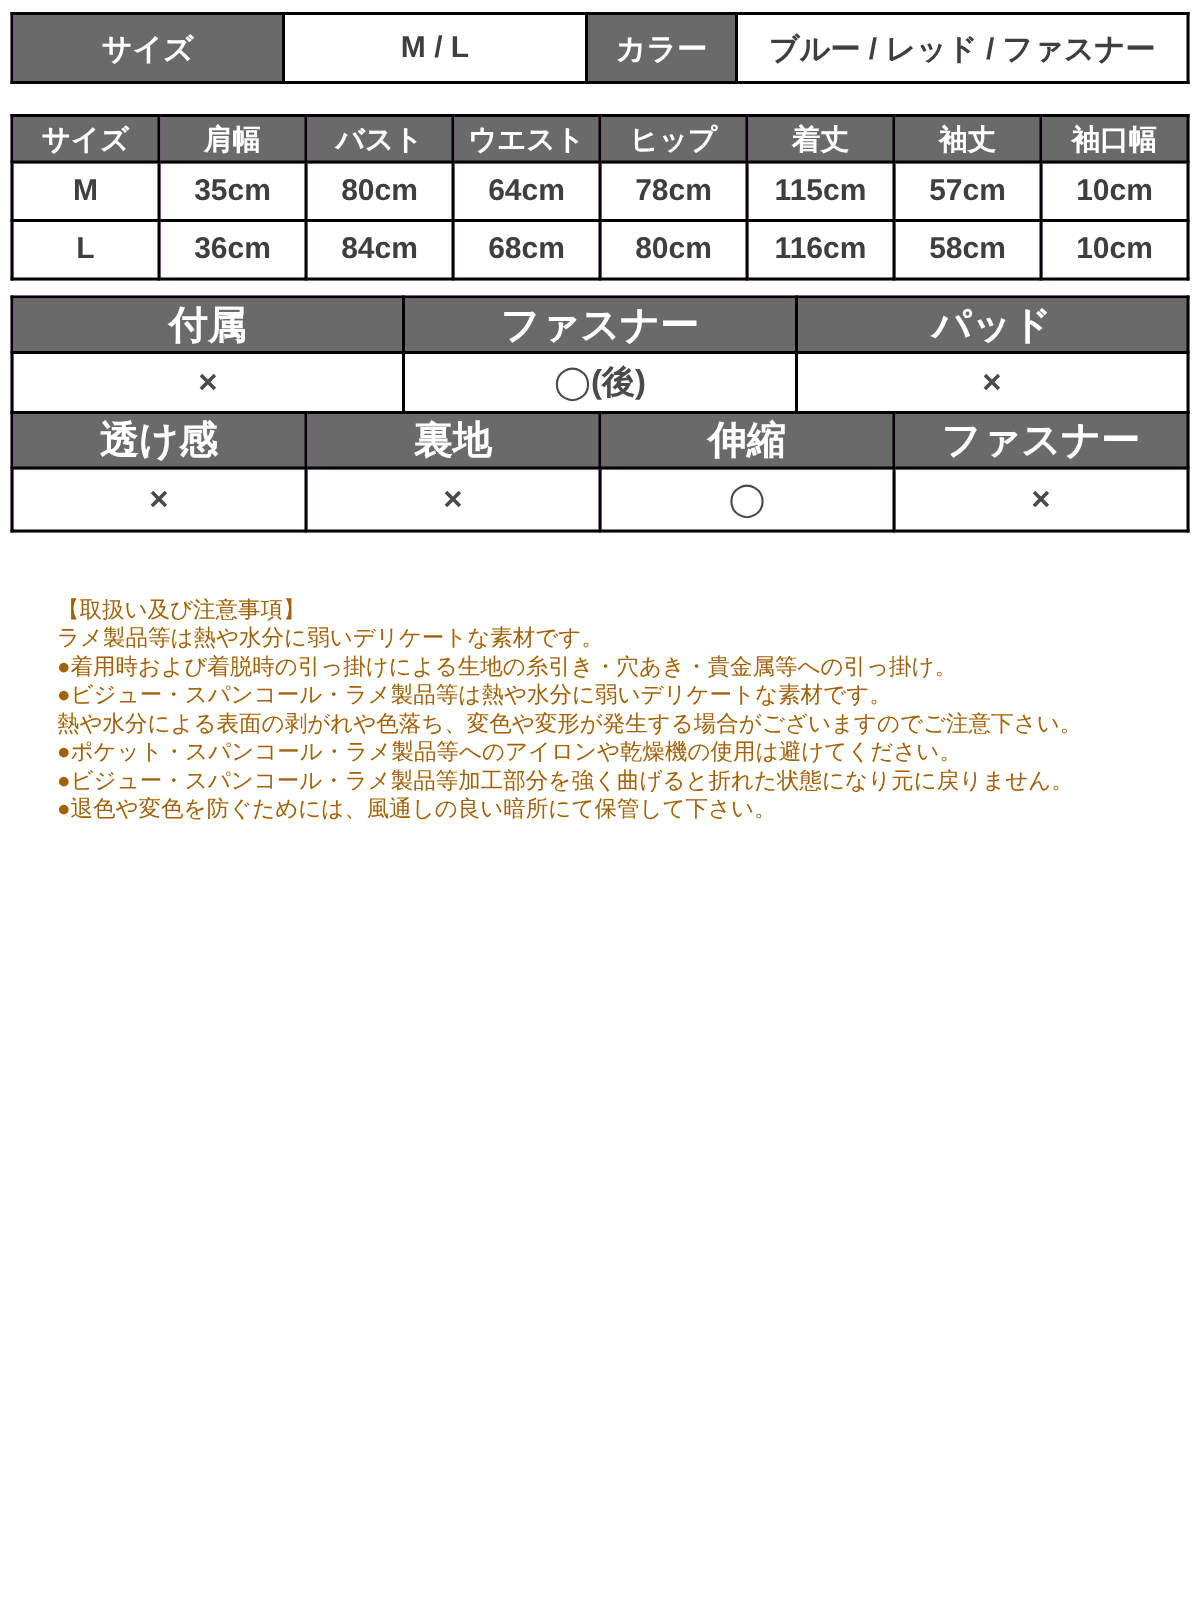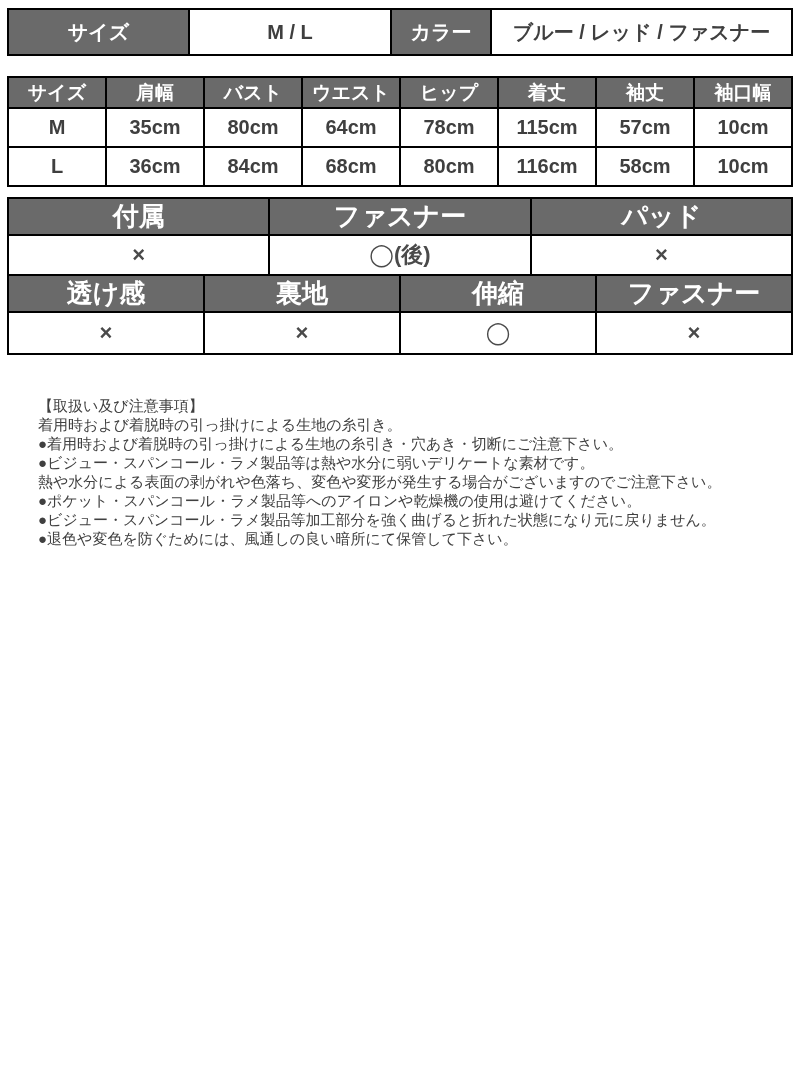--- a/index.html
+++ b/index.html
@@ -55,23 +55,22 @@
   .t4 .drow { height: 42px; }
   .t4 { margin-top: -2px; }
   .sym { font-size: 22px; color: #4a4a4a; }
 
   
   .notes {
     margin-top: 42px;
     padding-left: 31px;
     font-size: 15px;
     line-height: 19px;
-    color: #404040;
+    color: #a16207;
     white-space: nowrap;
-    font-family: Liberation Serif, serif;
   }
 </style>
 </head>
 <body>
 
 <div class="page">
 
   <table class="t1">
     <tbody>
         <tr>
@@ -145,22 +144,22 @@
       <td class="sym">×</td>
       <td class="sym">×</td>
       <td class="sym">◯</td>
       <td class="sym">×</td>
     </tr>
   </tbody>
     </table>
 
   <div class="notes">
     <div>【取扱い及び注意事項】</div>
-    <div>着用時および着脱時の引っ掛けによる生地の糸引き。</div>
-    <div>●着用時および着脱時の引っ掛けによる生地の糸引き・穴あき・切断にご注意下さい。</div>
+    <div>ラメ製品等は熱や水分に弱いデリケートな素材です。</div>
+    <div>●着用時および着脱時の引っ掛けによる生地の糸引き・穴あき・貴金属等への引っ掛け。</div>
     <div>●ビジュー・スパンコール・ラメ製品等は熱や水分に弱いデリケートな素材です。</div>
     <div>熱や水分による表面の剥がれや色落ち、変色や変形が発生する場合がございますのでご注意下さい。</div>
     <div>●ポケット・スパンコール・ラメ製品等へのアイロンや乾燥機の使用は避けてください。</div>
     <div>●ビジュー・スパンコール・ラメ製品等加工部分を強く曲げると折れた状態になり元に戻りません。</div>
     <div>●退色や変色を防ぐためには、風通しの良い暗所にて保管して下さい。</div>
   </div>
 
 </div>
 
 </body></html>

